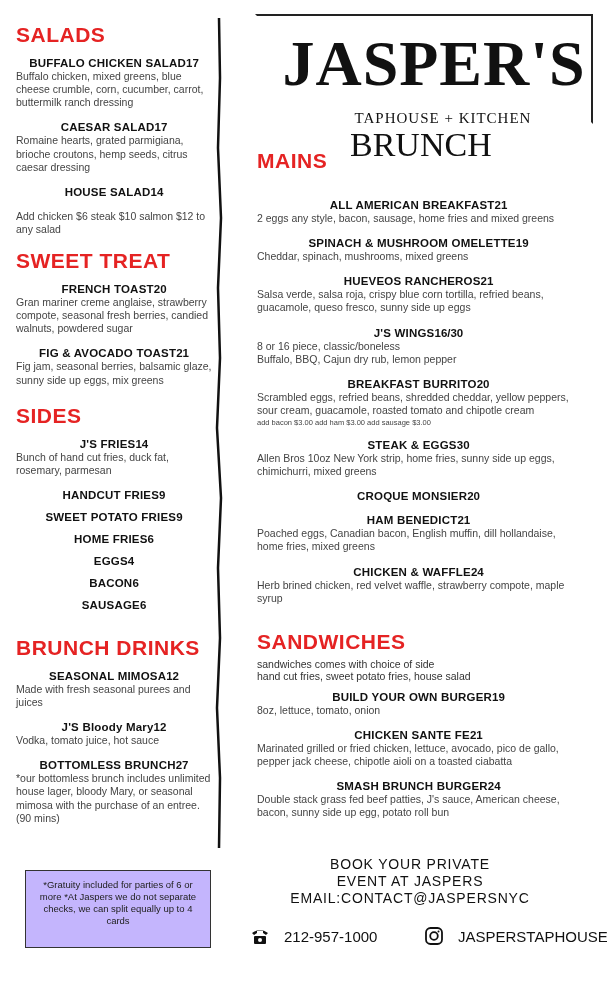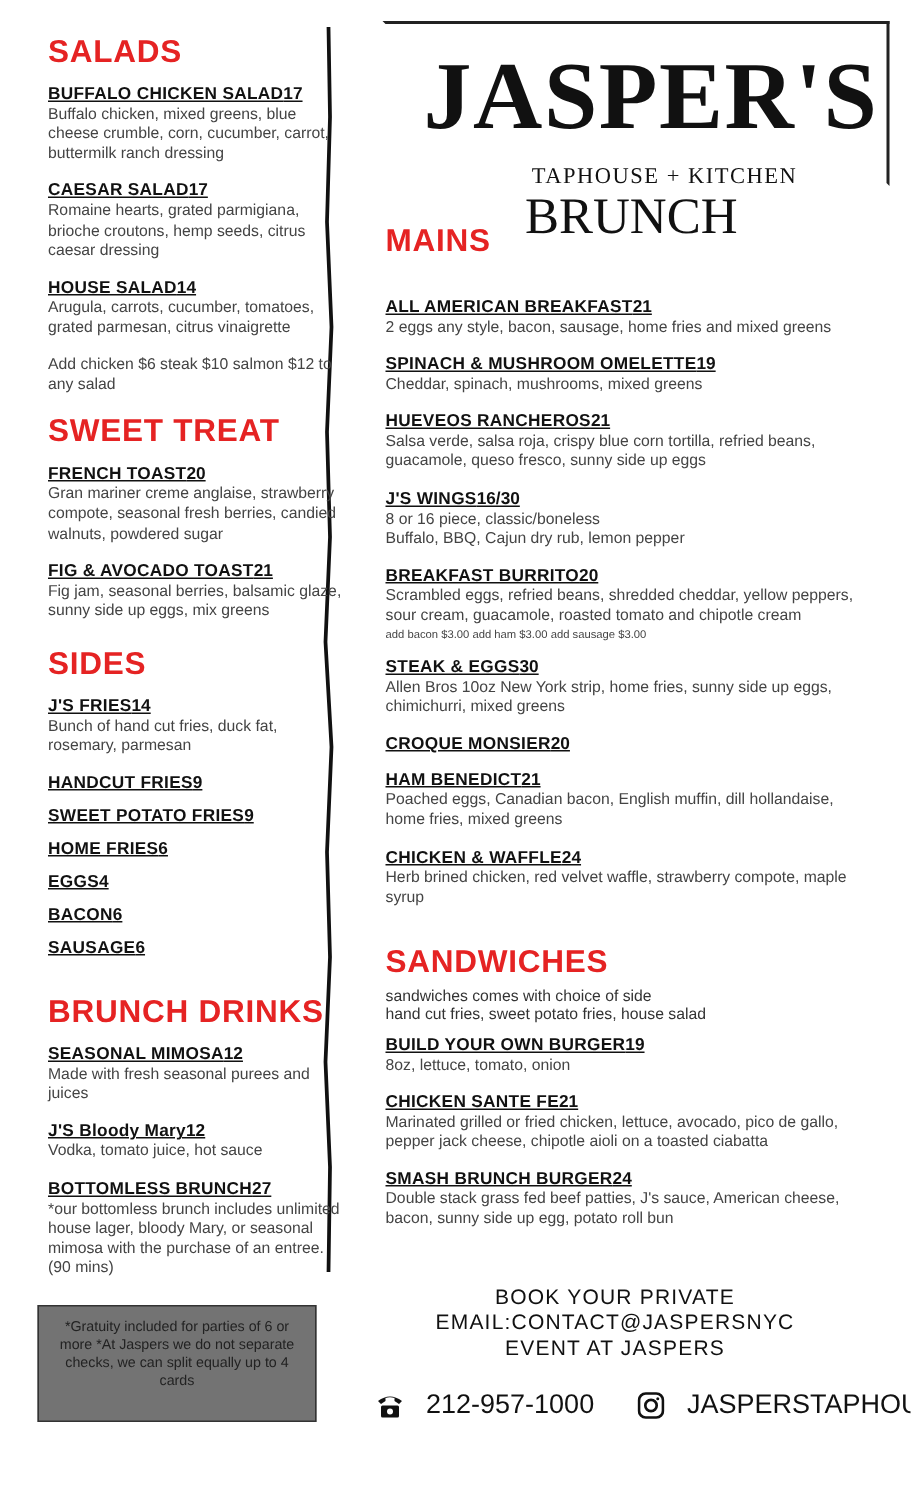--- a/index.html
+++ b/index.html
@@ -1,53 +1,53 @@
 <!DOCTYPE html>
 <html><head>
 <meta charset="utf-8">
 <style>
   * { box-sizing: border-box; margin: 0; padding: 0; }
   html, body { width: 607px; height: 1000px; background: #ffffff; overflow: hidden; }
   body { position: relative; font-family: "Liberation Sans", sans-serif; color: #111; }
 
-  .col-left { position: absolute; left: 16px; top: 24px; width: 196px; margin-left: 16px; }
+  .col-left { position: absolute; left: 16px; top: 24px; width: 196px; }
   .col-right { position: absolute; left: 257px; top: 150px; width: 323px; }
 
   .divider { position: absolute; left: 214px; top: 18px; width: 10px; height: 830px; }
 
   .section-title {
     font-family: "Liberation Sans", sans-serif;
     font-weight: bold;
     color: #e52323;
     font-size: 21px;
     letter-spacing: 0.5px;
     line-height: 1;
     text-transform: uppercase;
   }
   .item { margin-top: 12px; }
-  .item-head { display: flex; justify-content: flex-start; align-items: baseline; text-decoration: underline; }
+  .item-head { display: flex; justify-content: center; align-items: baseline; }
   .item-name { font-weight: bold; font-size: 11.5px; letter-spacing: 0.2px; text-transform: uppercase; color: #111; }
   .item-name.mixed { text-transform: none; }
   .item-price { font-weight: bold; font-size: 11.5px; color: #111; }
   .item-desc { font-size: 10.5px; color: #444; line-height: 1.25; margin-top: 1px; }
   .item-addon { font-size: 7.5px; color: #444; line-height: 1.2; margin-top: 1px; }
   .note { font-size: 10.5px; color: #444; line-height: 1.25; margin-top: 12px; }
 
   .logo { position: absolute; left: 255px; top: 14px; width: 338px; height: 150px; }
   .logo-frame { position: absolute; left: 0; top: 0; width: 338px; height: 110px; border: 2px solid #222; border-left-color: transparent; border-bottom-color: transparent; }
   .logo-title { position: absolute; left: 20px; top: 18px; width: 318px; text-align: center; font-family: "Liberation Serif", serif; font-weight: bold; font-size: 64px; letter-spacing: 1px; color: #111; line-height: 1; }
   .logo-sub { position: absolute; left: 78px; top: 96px; width: 220px; text-align: center; font-family: "Liberation Serif", serif; font-size: 15px; letter-spacing: 1px; color: #111; }
   .logo-brunch { position: absolute; left: 95px; top: 114px; width: 180px; font-family: "Liberation Serif", serif; font-size: 34px; color: #111; line-height: 1; }
 
   .sub-note { font-size: 10.5px; color: #333; line-height: 1.2; margin-top: 6px; }
 
-  .gratuity { position: absolute; left: 25px; top: 870px; width: 186px; height: 78px; background: #737373; border: 1px solid #333; padding: 8px 6px; text-align: center; font-family: "Liberation Sans", sans-serif; font-size: 9.5px; color: #222; line-height: 1.25; }
+  .gratuity { position: absolute; left: 25px; top: 870px; width: 186px; height: 78px; background: #c4b5fd; border: 1px solid #333; padding: 8px 6px; text-align: center; font-family: "Liberation Sans", sans-serif; font-size: 9.5px; color: #222; line-height: 1.25; }
 
   .book { position: absolute; left: 275px; top: 856px; width: 270px; text-align: center; font-family: "Liberation Sans", sans-serif; font-size: 14px; letter-spacing: 0.8px; color: #111; line-height: 1.2; text-transform: uppercase; }
-  .contact { position: absolute; top: 926px; display: flex; align-items: center; font-size: 18px; color: #111; }
+  .contact { position: absolute; top: 926px; display: flex; align-items: center; font-size: 15px; color: #111; }
   .phone { left: 250px; }
   .insta { left: 424px; }
   .contact .icon { width: 20px; height: 20px; margin-right: 14px; display: inline-flex; align-items: center; justify-content: center; }
 </style>
 </head>
 <body>
 
 <svg class="divider" viewBox="0 0 10 830" preserveAspectRatio="none">
   <path d="M5 0 L6 60 L4 130 L7 200 L4 270 L6 340 L3 410 L7 480 L4 550 L6 620 L3 690 L6 760 L5 830" stroke="#111" stroke-width="2.5" fill="none"></path>
 </svg>
@@ -67,21 +67,20 @@
           <span class="item-name">CAESAR SALAD</span>
           <span class="item-price">17</span>
         </div>
       <div class="item-desc">Romaine hearts, grated parmigiana, brioche croutons, hemp seeds, citrus caesar dressing</div>
     </div>
     <div class="item">
       <div class="item-head">
           <span class="item-name">HOUSE SALAD</span>
           <span class="item-price">14</span>
         </div>
-      <div class="item-desc">Arugula, carrots, cucumber, tomatoes, grated parmesan, citrus vinaigrette</div>
     </div>
     <div class="note">Add chicken $6 steak $10 salmon $12 to any salad</div>
   </div>
 
   <div style="margin-top:14px">
     <div class="section-title">SWEET TREAT</div>
     <div class="item">
       <div class="item-head">
           <span class="item-name">FRENCH TOAST</span>
           <span class="item-price">20</span>
@@ -273,22 +272,22 @@
         </div>
       <div class="item-desc">Double stack grass fed beef patties, J's sauce, American cheese, bacon, sunny side up egg, potato roll bun</div>
     </div>
   </div>
 </div>
 
 <div class="gratuity">*Gratuity included for parties of 6 or more *At Jaspers we do not separate checks, we can split equally up to 4 cards</div>
 
 <div class="book">
   <div>BOOK YOUR PRIVATE</div>
+  <div>EVENT AT JASPERS</div>
   <div>EMAIL:CONTACT@JASPERSNYC</div>
-  <div>EVENT AT JASPERS</div>
 </div>
 
 <div class="contact phone">
   <span class="icon">
     <svg width="20" height="18" viewBox="0 0 20 18">
         <path d="M2 6 Q10 0 18 6 L16 8 L13 6 L13 4 Q10 3 7 4 L7 6 L4 8 Z" fill="#111"></path>
         <rect x="4" y="9" width="12" height="8" rx="1" fill="#111"></rect>
         <circle cx="10" cy="13" r="2" fill="#fff"></circle>
       </svg>
   </span>

